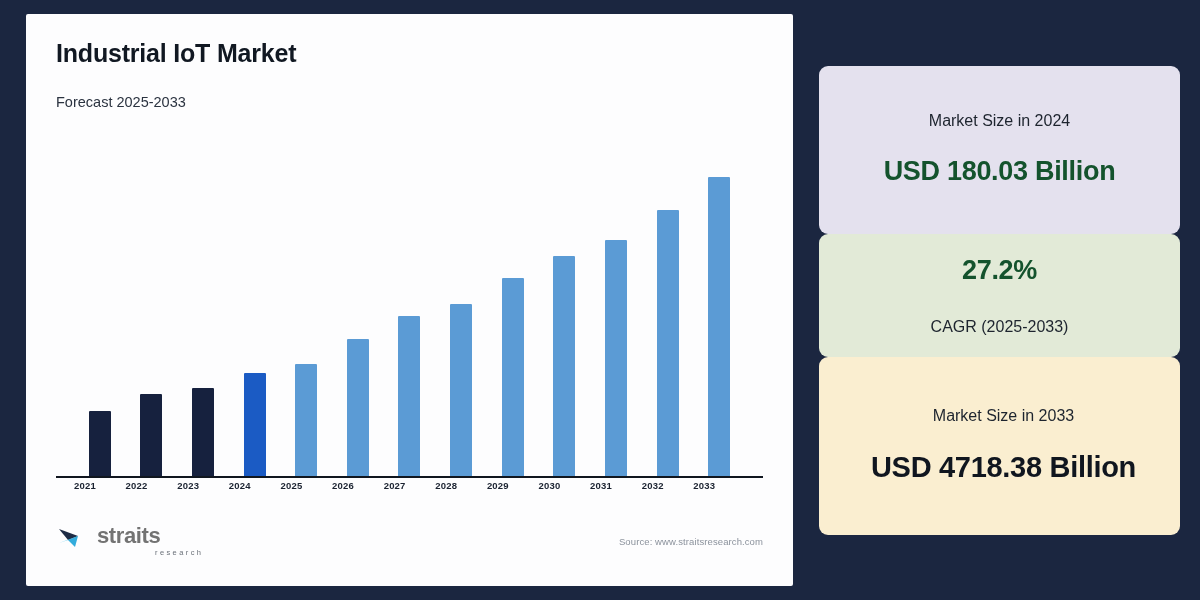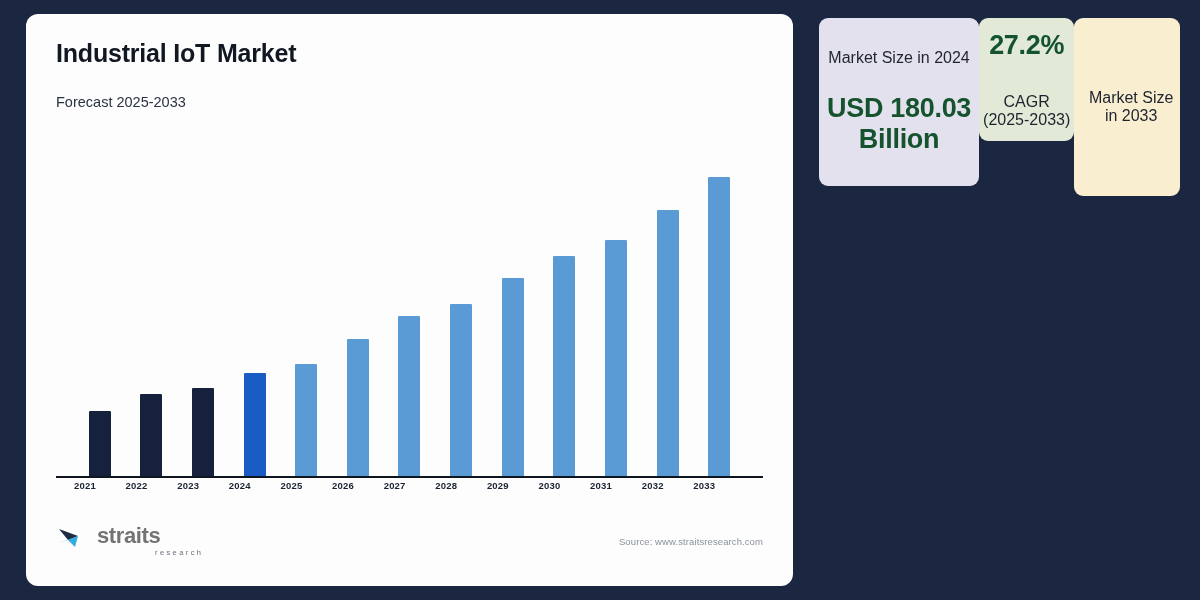--- a/index.html
+++ b/index.html
@@ -22,21 +22,21 @@
     align-items: stretch;
     padding: 14px 16px 14px 26px;
     gap: 26px;
   }
 
   
   .chart-panel {
     position: relative;
     width: 767px;
     background: #fdfdfe;
-    border-radius: 12px;
+    border-radius: 2px;
     padding: 26px 30px 0 30px;
     flex: 0 0 auto;
   }
 
   .chart-title {
     font-size: 25px;
     font-weight: bold;
     color: #111822;
     letter-spacing: -0.2px;
     line-height: 1.1;
@@ -155,21 +155,21 @@
   .source-text {
     font-size: 9.5px;
     color: #8b929c;
     letter-spacing: 0.1px;
   }
 
   
   .cards {
     flex: 1 1 auto;
     display: flex;
-    flex-direction: row;
+    flex-direction: column;
     justify-content: center;
     padding: 4px 4px 4px 0;
   }
 
   .card {
     border-radius: 9px;
     display: flex;
     flex-direction: column;
     align-items: center;
     justify-content: center;
@@ -298,15 +298,16 @@
       <div class="card-value">USD 180.03 Billion</div>
     </div>
 
     <div class="card card-b">
       <div class="card-value">27.2%</div>
       <div class="card-label">CAGR (2025-2033)</div>
     </div>
 
     <div class="card card-c">
       <div class="card-label">Market Size in 2033</div>
+      <div class="card-value-big">USD 4718.38 Billion</div>
     </div>
   </div>
 </div>
 
 </body></html>

